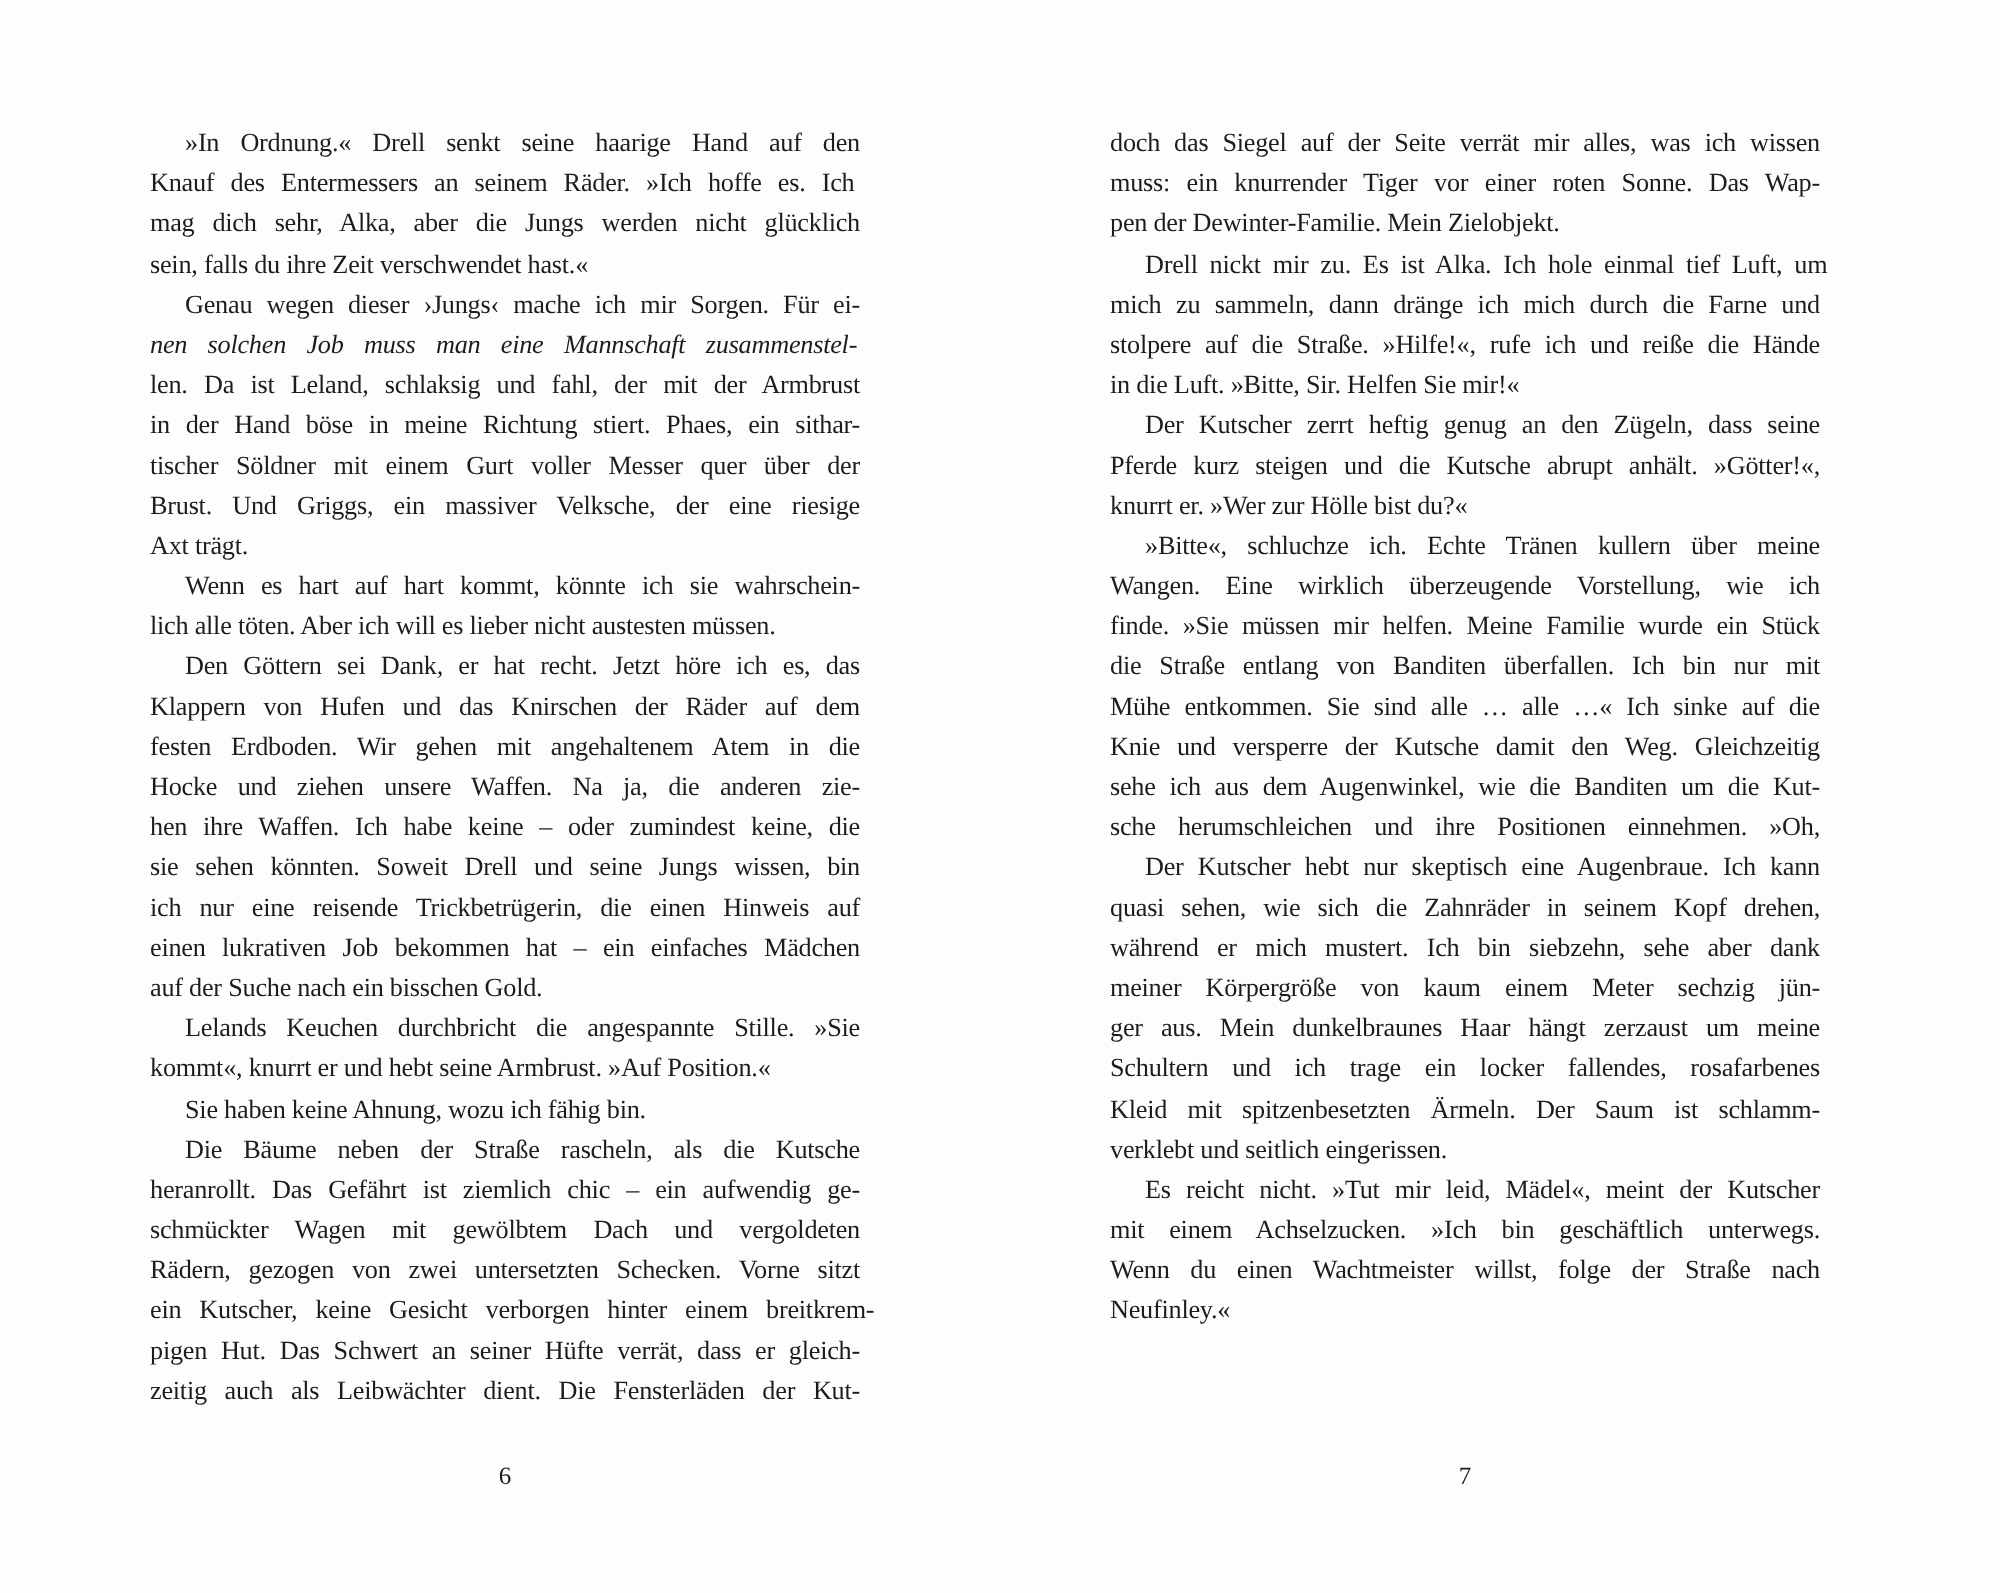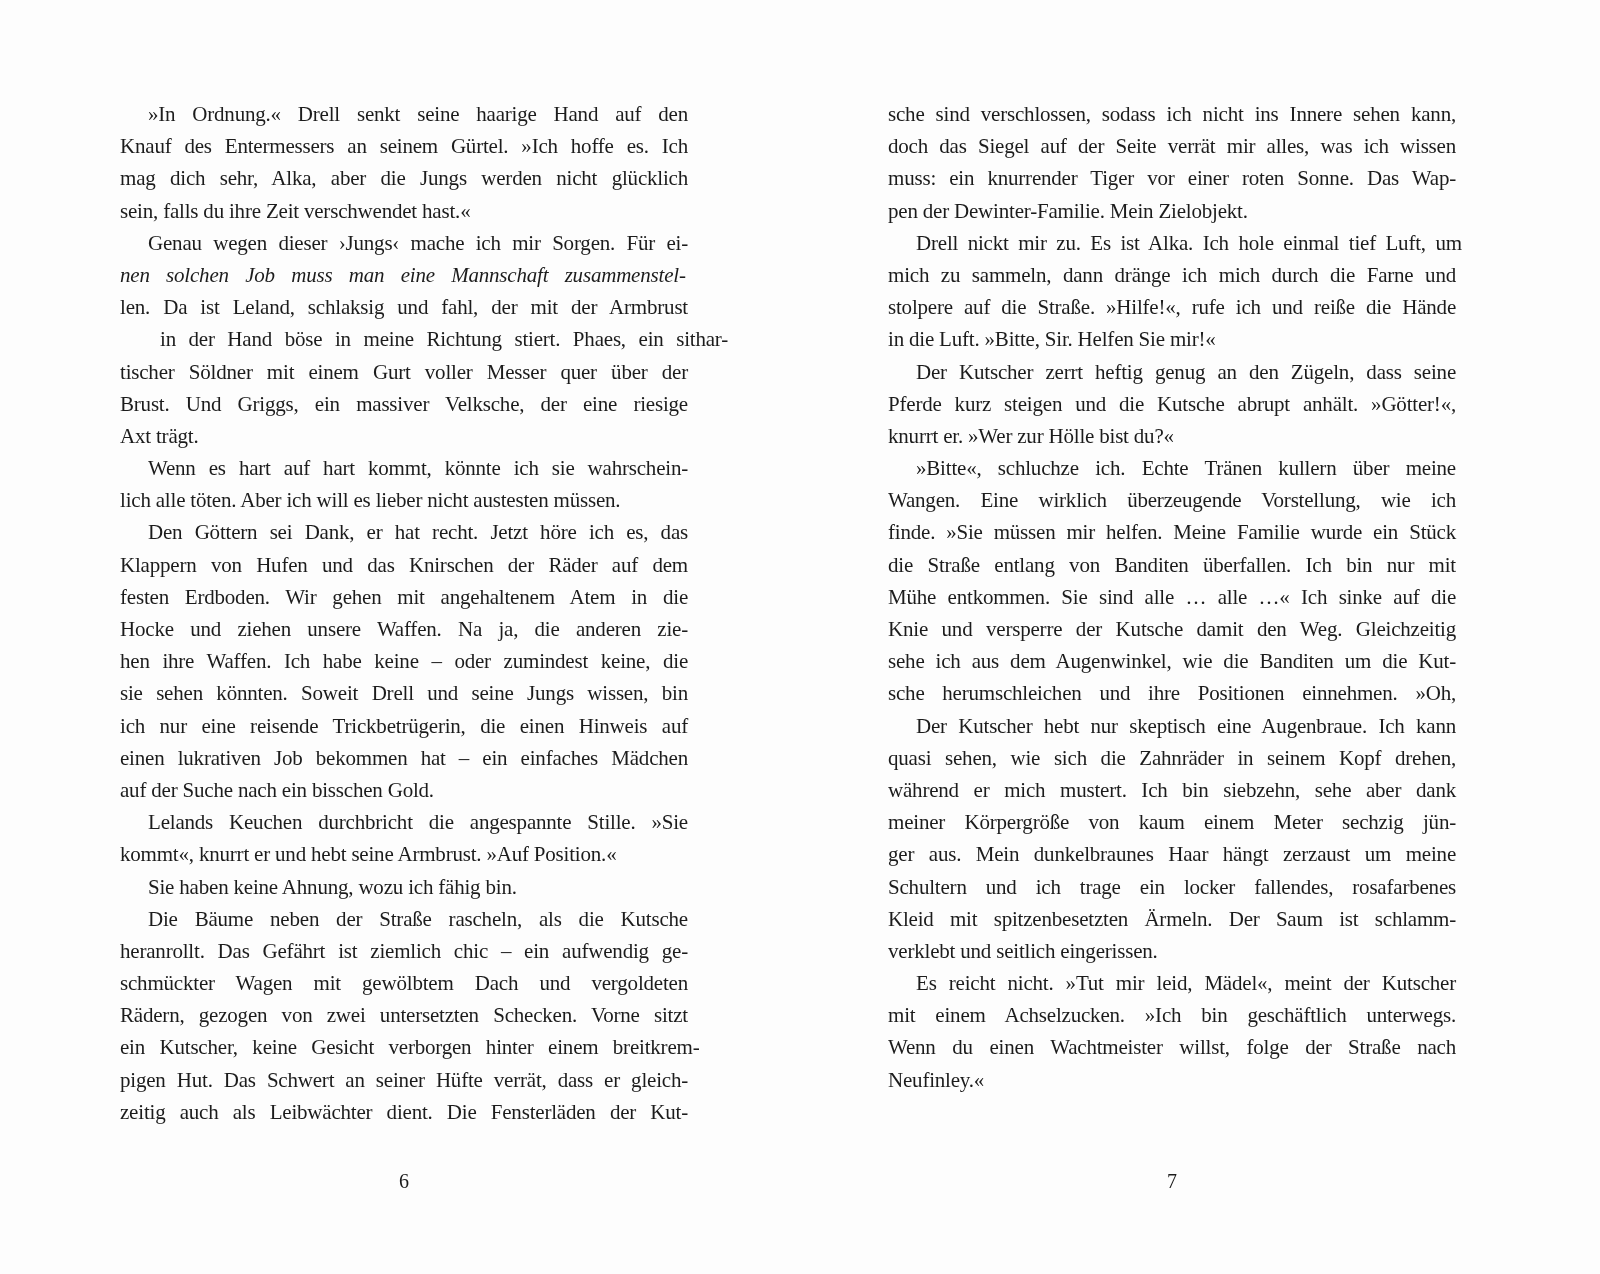--- a/index.html
+++ b/index.html
@@ -55,29 +55,29 @@
 </style>
 </head>
 <body style="background: rgb(253, 253, 253);">
 
 <div class="spread" style="color: rgb(28, 28, 28);">
 
   <section class="page page-left">
     <div class="text-block">
         <div class="para">
           <div class="line just ind" style="word-spacing: 11.8691px;"><span style="transform: none;">»In Ordnung.« Drell senkt seine haarige Hand auf den</span></div>
-          <div class="line just" style="word-spacing: 7.90104px;"><span style="transform: none;">Knauf des Entermessers an seinem Gürtel. »Ich hoffe es. Ich</span></div>
+          <div class="line just" style="word-spacing: 7.90104px;"><span style="transform: none;">Knauf des Entermessers an seinem Räder. »Ich hoffe es. Ich</span></div>
           <div class="line just" style="word-spacing: 9.35069px;"><span style="transform: none;">mag dich sehr, Alka, aber die Jungs werden nicht glücklich</span></div>
           <div class="line" style="word-spacing: normal;"><span style="transform: none;">sein, falls du ihre Zeit verschwendet hast.«</span></div>
         </div>
         <div class="para">
           <div class="line just ind" style="word-spacing: 6.34028px;"><span style="transform: none;">Genau wegen dieser ›Jungs‹ mache ich mir Sorgen. Für ei-</span></div>
           <div class="line just" style="word-spacing: 11.2857px;"><span style="transform: none; font-style: italic;">nen solchen Job muss man eine Mannschaft zusammenstel-</span></div>
           <div class="line just" style="word-spacing: 8.01875px;"><span style="transform: none;">len. Da ist Leland, schlaksig und fahl, der mit der Armbrust</span></div>
-          <div class="line just" style="word-spacing: 7.55625px; margin-left: 40px;"><span style="transform: none;">in der Hand böse in meine Richtung stiert. Phaes, ein sithar-</span></div>
+          <div class="line just" style="word-spacing: 7.55625px;"><span style="transform: none;">in der Hand böse in meine Richtung stiert. Phaes, ein sithar-</span></div>
           <div class="line just" style="word-spacing: 9.12847px;"><span style="transform: none;">tischer Söldner mit einem Gurt voller Messer quer über der</span></div>
           <div class="line just" style="word-spacing: 11.1875px;"><span style="transform: none;">Brust. Und Griggs, ein massiver Velksche, der eine riesige</span></div>
           <div class="line" style="word-spacing: normal;"><span style="transform: none;">Axt trägt.</span></div>
         </div>
         <div class="para">
           <div class="line just ind" style="word-spacing: 8.0191px;"><span style="transform: none;">Wenn es hart auf hart kommt, könnte ich sie wahrschein-</span></div>
           <div class="line" style="word-spacing: normal;"><span style="transform: none;">lich alle töten. Aber ich will es lieber nicht austesten müssen.</span></div>
         </div>
         <div class="para">
           <div class="line just ind" style="word-spacing: 7.20597px;"><span style="transform: none;">Den Göttern sei Dank, er hat recht. Jetzt höre ich es, das</span></div>
@@ -106,21 +106,20 @@
           <div class="line just" style="word-spacing: 6.02344px;"><span style="transform: none;">pigen Hut. Das Schwert an seiner Hüfte verrät, dass er gleich-</span></div>
           <div class="line just" style="word-spacing: 9.16016px;"><span style="transform: none;">zeitig auch als Leibwächter dient. Die Fensterläden der Kut-</span></div>
         </div>
       </div>
     <div class="page-number">6</div>
   </section>
 
   <section class="page page-right">
     <div class="text-block">
         <div class="para">
-          <div class="line just" style="word-spacing: 5.99653px;"><span style="transform: none;">sche sind verschlossen, sodass ich nicht ins Innere sehen kann,</span></div>
           <div class="line just" style="word-spacing: 6.21733px;"><span style="transform: none;">doch das Siegel auf der Seite verrät mir alles, was ich wissen</span></div>
           <div class="line just" style="word-spacing: 8.12153px;"><span style="transform: none;">muss: ein knurrender Tiger vor einer roten Sonne. Das Wap-</span></div>
           <div class="line" style="word-spacing: normal;"><span style="transform: none;">pen der Dewinter-Familie. Mein Zielobjekt.</span></div>
         </div>
         <div class="para">
           <div class="line just ind" style="word-spacing: 4.48177px;"><span style="transform: none;">Drell nickt mir zu. Es ist Alka. Ich hole einmal tief Luft, um</span></div>
           <div class="line just" style="word-spacing: 6.5625px;"><span style="transform: none;">mich zu sammeln, dann dränge ich mich durch die Farne und</span></div>
           <div class="line just" style="word-spacing: 6.04688px;"><span style="transform: none;">stolpere auf die Straße. »Hilfe!«, rufe ich und reiße die Hände</span></div>
           <div class="line" style="word-spacing: normal;"><span style="transform: none;">in die Luft. »Bitte, Sir. Helfen Sie mir!«</span></div>
         </div>

